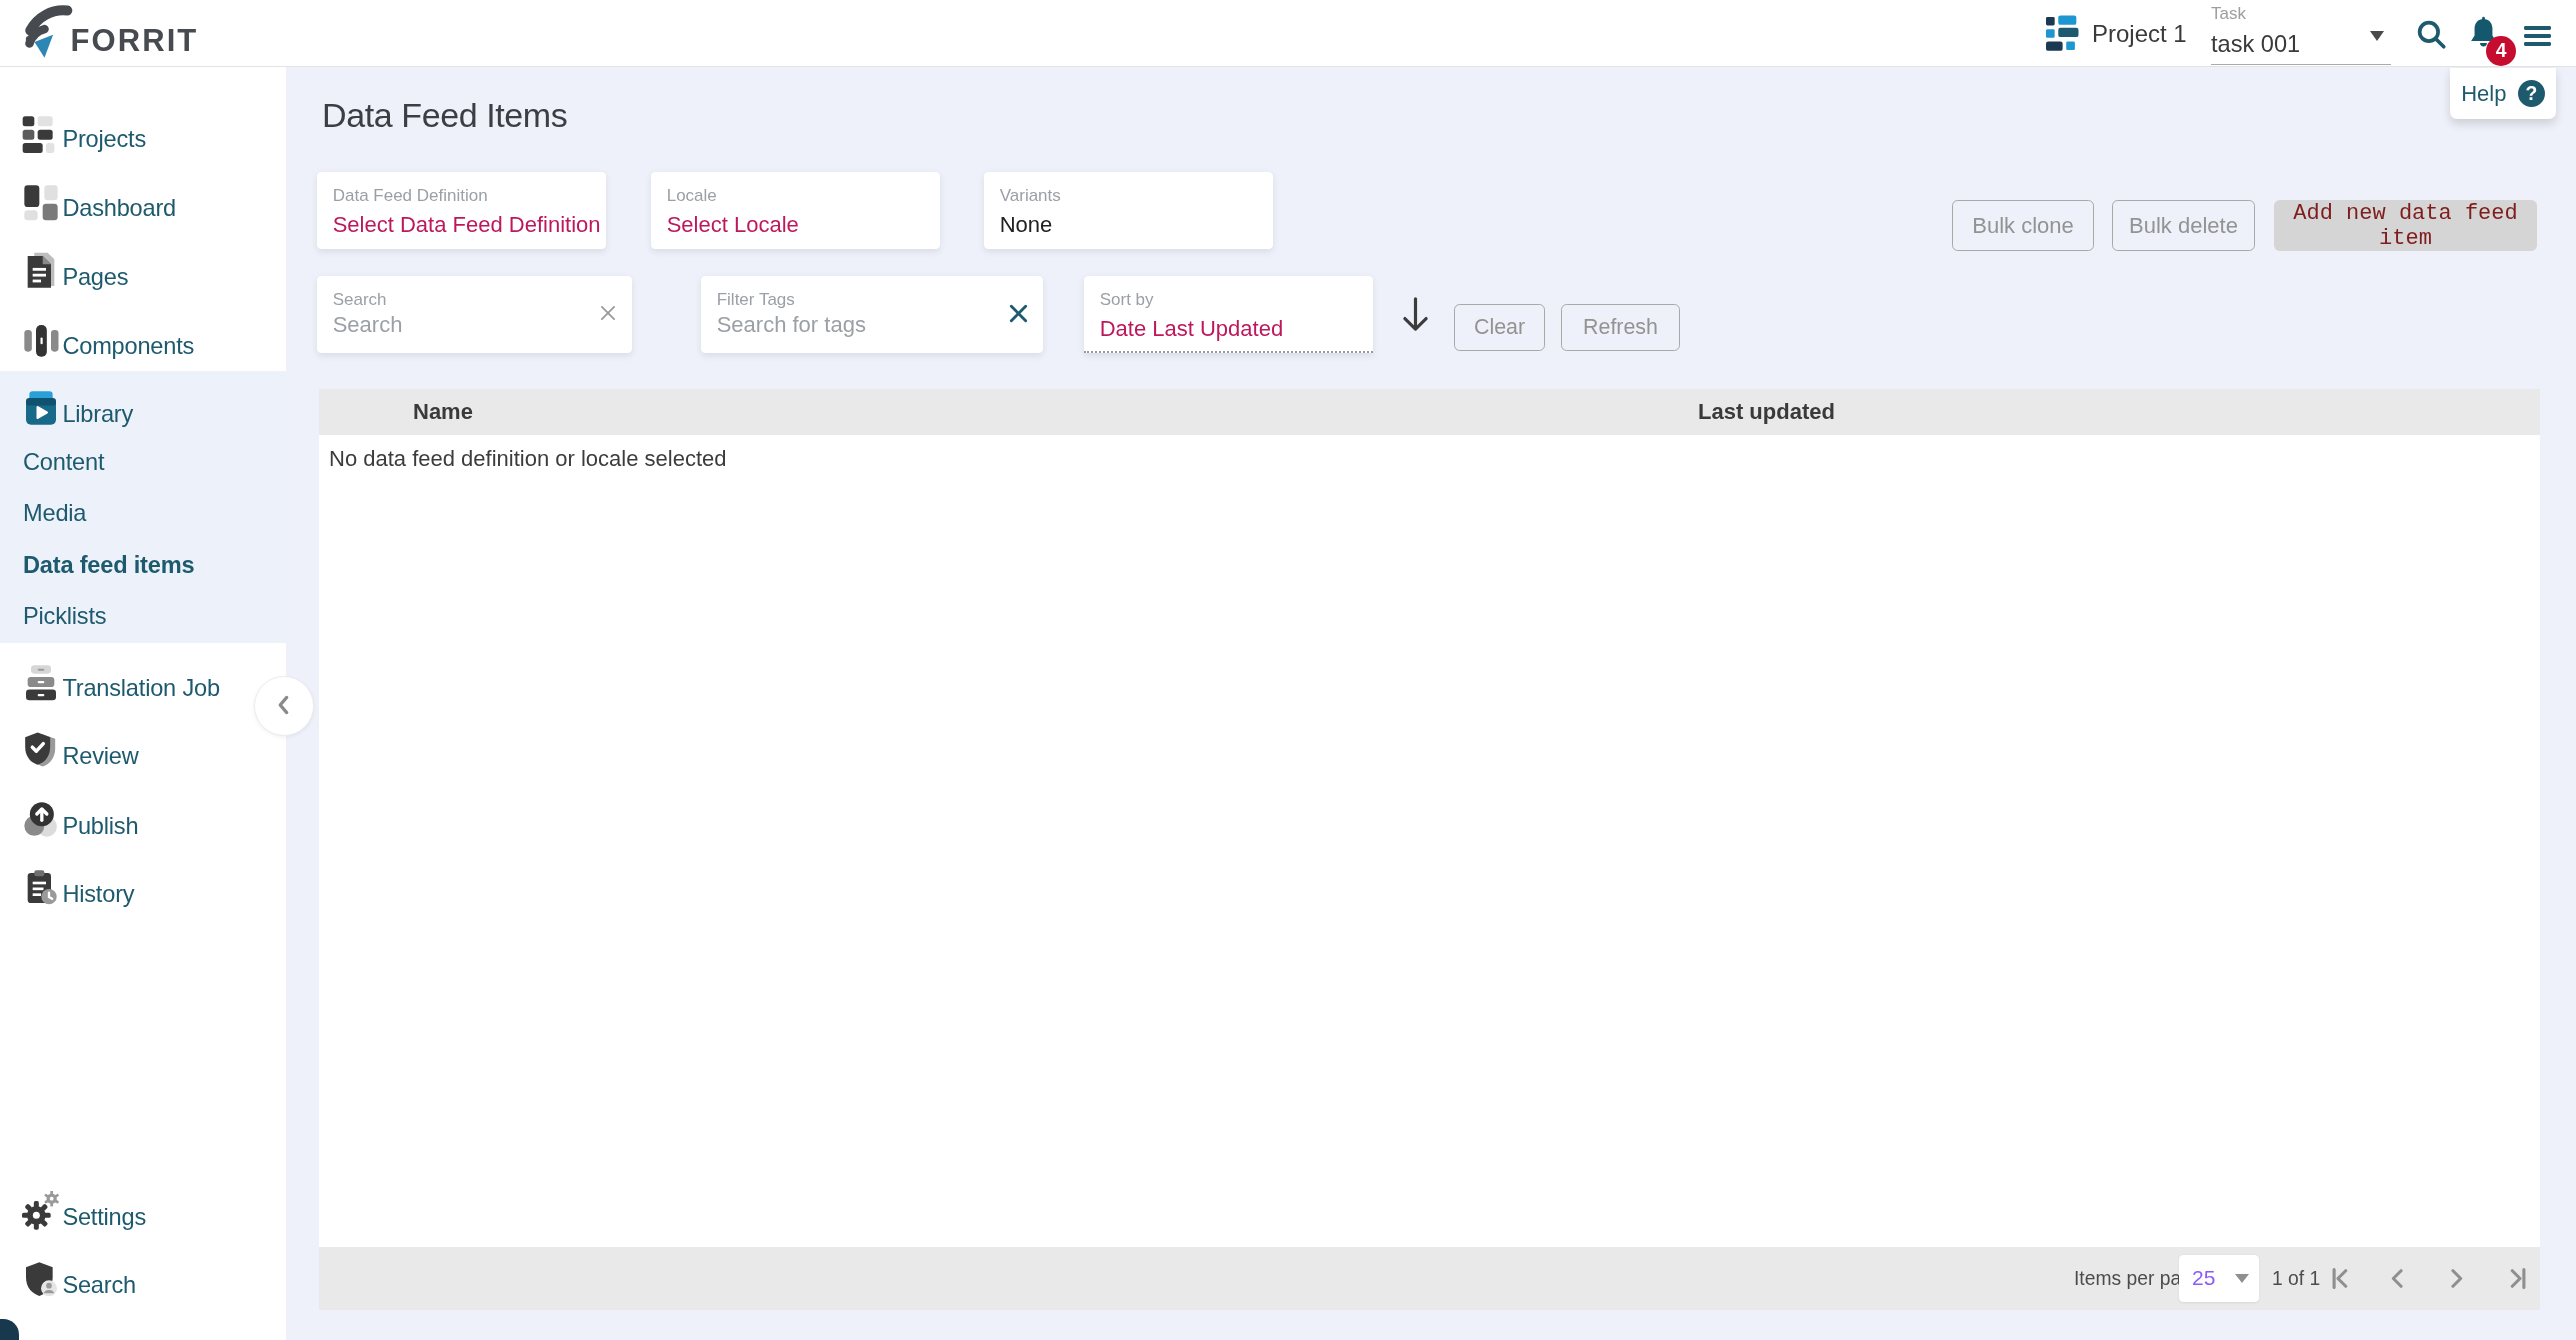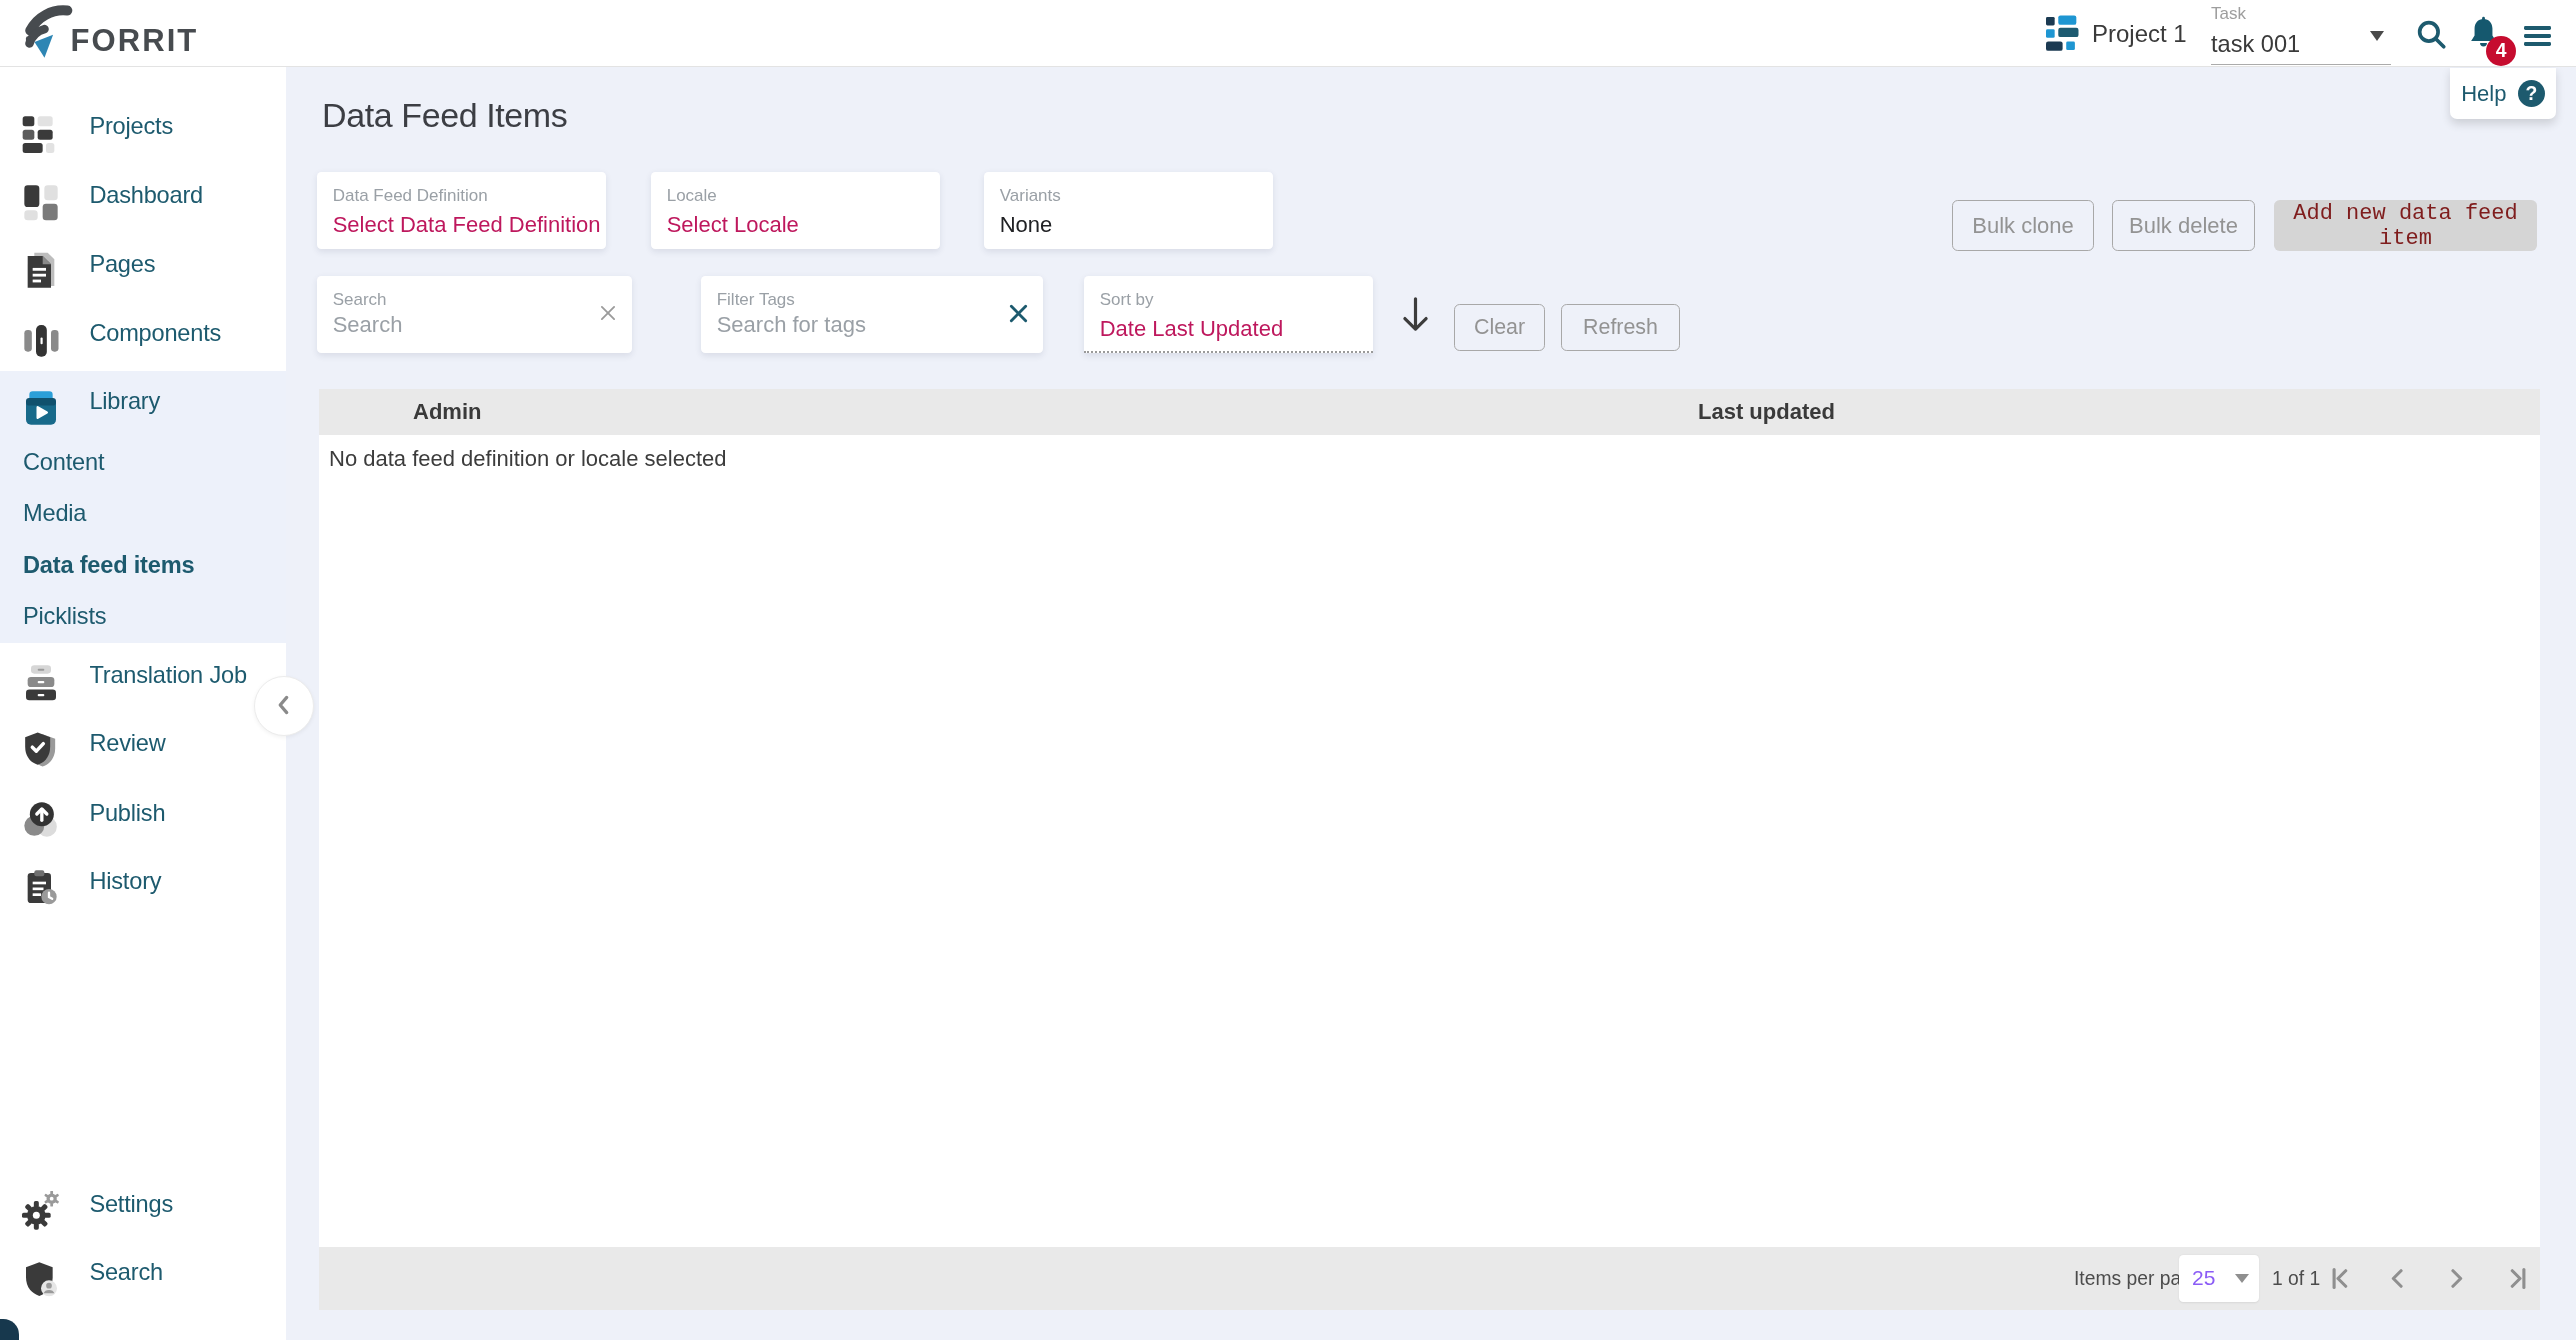--- a/index.html
+++ b/index.html
@@ -22,21 +22,21 @@
   .burger div { height:4.3px; background:#1d5a6e; border-radius:1.4px; margin-bottom:3.6px; }
 
   
   .help-pop { position:absolute; left:2450px; top:68px; width:106px; height:51px; background:#fff; border-radius:0 0 7.1px 7.1px; box-shadow:0 4.3px 10px rgba(0,0,0,.14); display:flex; align-items:center; justify-content:center; gap:11.4px; z-index:19; cursor:pointer; }
   .help-txt { font-size:22px; color:#1d5a6e; }
   .help-q { width:27px; height:27px; border-radius:50%; background:#1d5a6e; color:#fff; font-size:19.3px; font-weight:bold; display:flex; align-items:center; justify-content:center; }
 
   
   .sidebar { position:absolute; left:0; top:67px; width:286px; height:1274px; background:#fff; z-index:10; }
   .side-hl { position:absolute; left:0; top:304px; width:286px; height:272px; background:#edf1fa; }
-  .nav-item { position:absolute; left:21.4px; height:40px; display:flex; align-items:flex-start; gap:28px; cursor:pointer; }
+  .nav-item { position:absolute; left:21.4px; height:40px; display:flex; align-items:flex-end; gap:1px; cursor:pointer; }
   .nav-sub { position:absolute; left:23px; height:29px; display:flex; align-items:center; cursor:pointer; }
   .nav-label { font-size:23.6px; color:#1d5a6e; font-weight:500; letter-spacing:-0.2px; white-space:nowrap; }
   .nav-label.bold { font-weight:bold; }
   .nav-ico { width:40px; height:40px; flex:0 0 40px; }
   .collapse-btn { position:absolute; left:254px; top:676px; width:60px; height:60px; border-radius:50%; background:#fff; border:1.4px solid #ececec; box-shadow:0 1.4px 4.3px rgba(0,0,0,.06); display:flex; align-items:center; justify-content:center; z-index:15; cursor:pointer; }
   .corner-tab { position:absolute; left:0; top:1319px; width:18.6px; height:21.4px; background:#17384d; border-top-right-radius:15.7px; z-index:12; }
 
   
   .main { position:absolute; left:286px; top:67px; width:2290px; height:1274px; }
   .page-title { position:absolute; left:36px; top:29px; font-size:34px; font-weight:500; color:#3c3e44; letter-spacing:-0.4px; }
@@ -369,21 +369,21 @@
       <line x1="29" y1="8" x2="29" y2="50"></line>
       <polyline points="14,36 29,51 44,36"></polyline>
     </svg>
   </span>
 
   <button class="btn-outline" style="left:1168px; top:237px; width:91px; height:47px; font-size:21.4px;">Clear</button>
   <button class="btn-outline" style="left:1275px; top:237px; width:119px; height:47px; font-size:21.4px;">Refresh</button>
 
   <div class="table">
     <div class="thead">
-      <span class="th" style="left:94px;">Admin</span>
+      <span class="th" style="left:94px;">Name</span>
       <span class="th" style="left:1379px;">Last updated</span>
     </div>
     <div class="tbody">
       <div class="empty-msg">No data feed definition or locale selected</div>
     </div>
     <div class="paginator">
       <span class="pg-label">Items per page</span>
       <div class="pg-select">
         <span class="v">25</span>
         <span class="c"></span>

